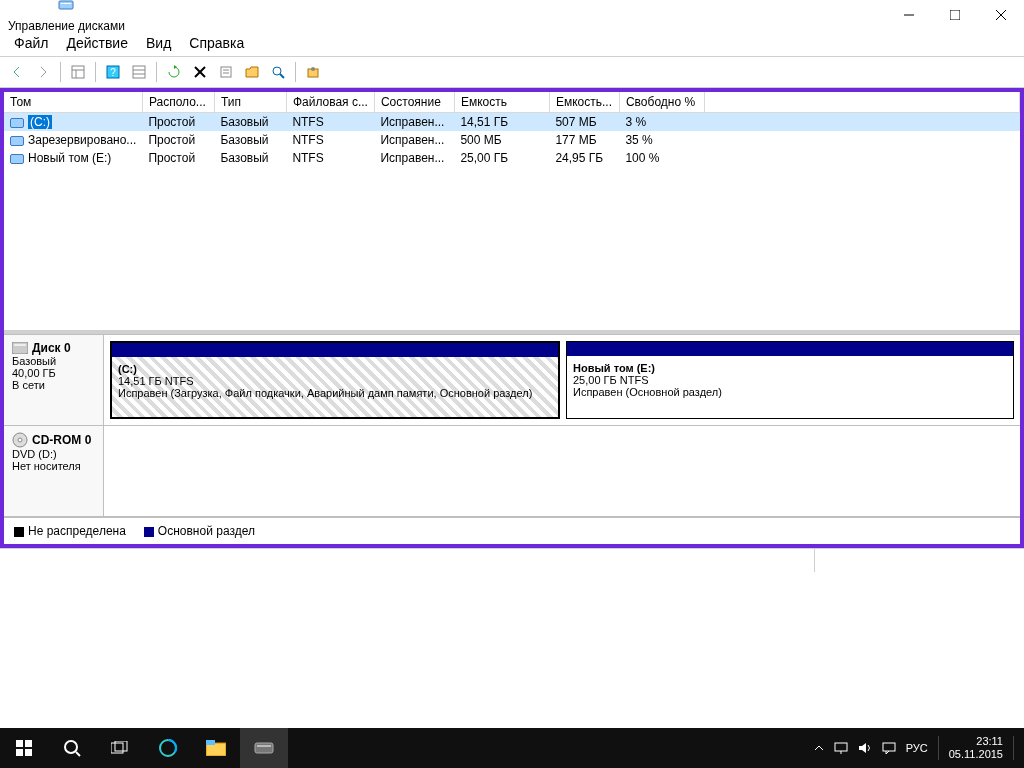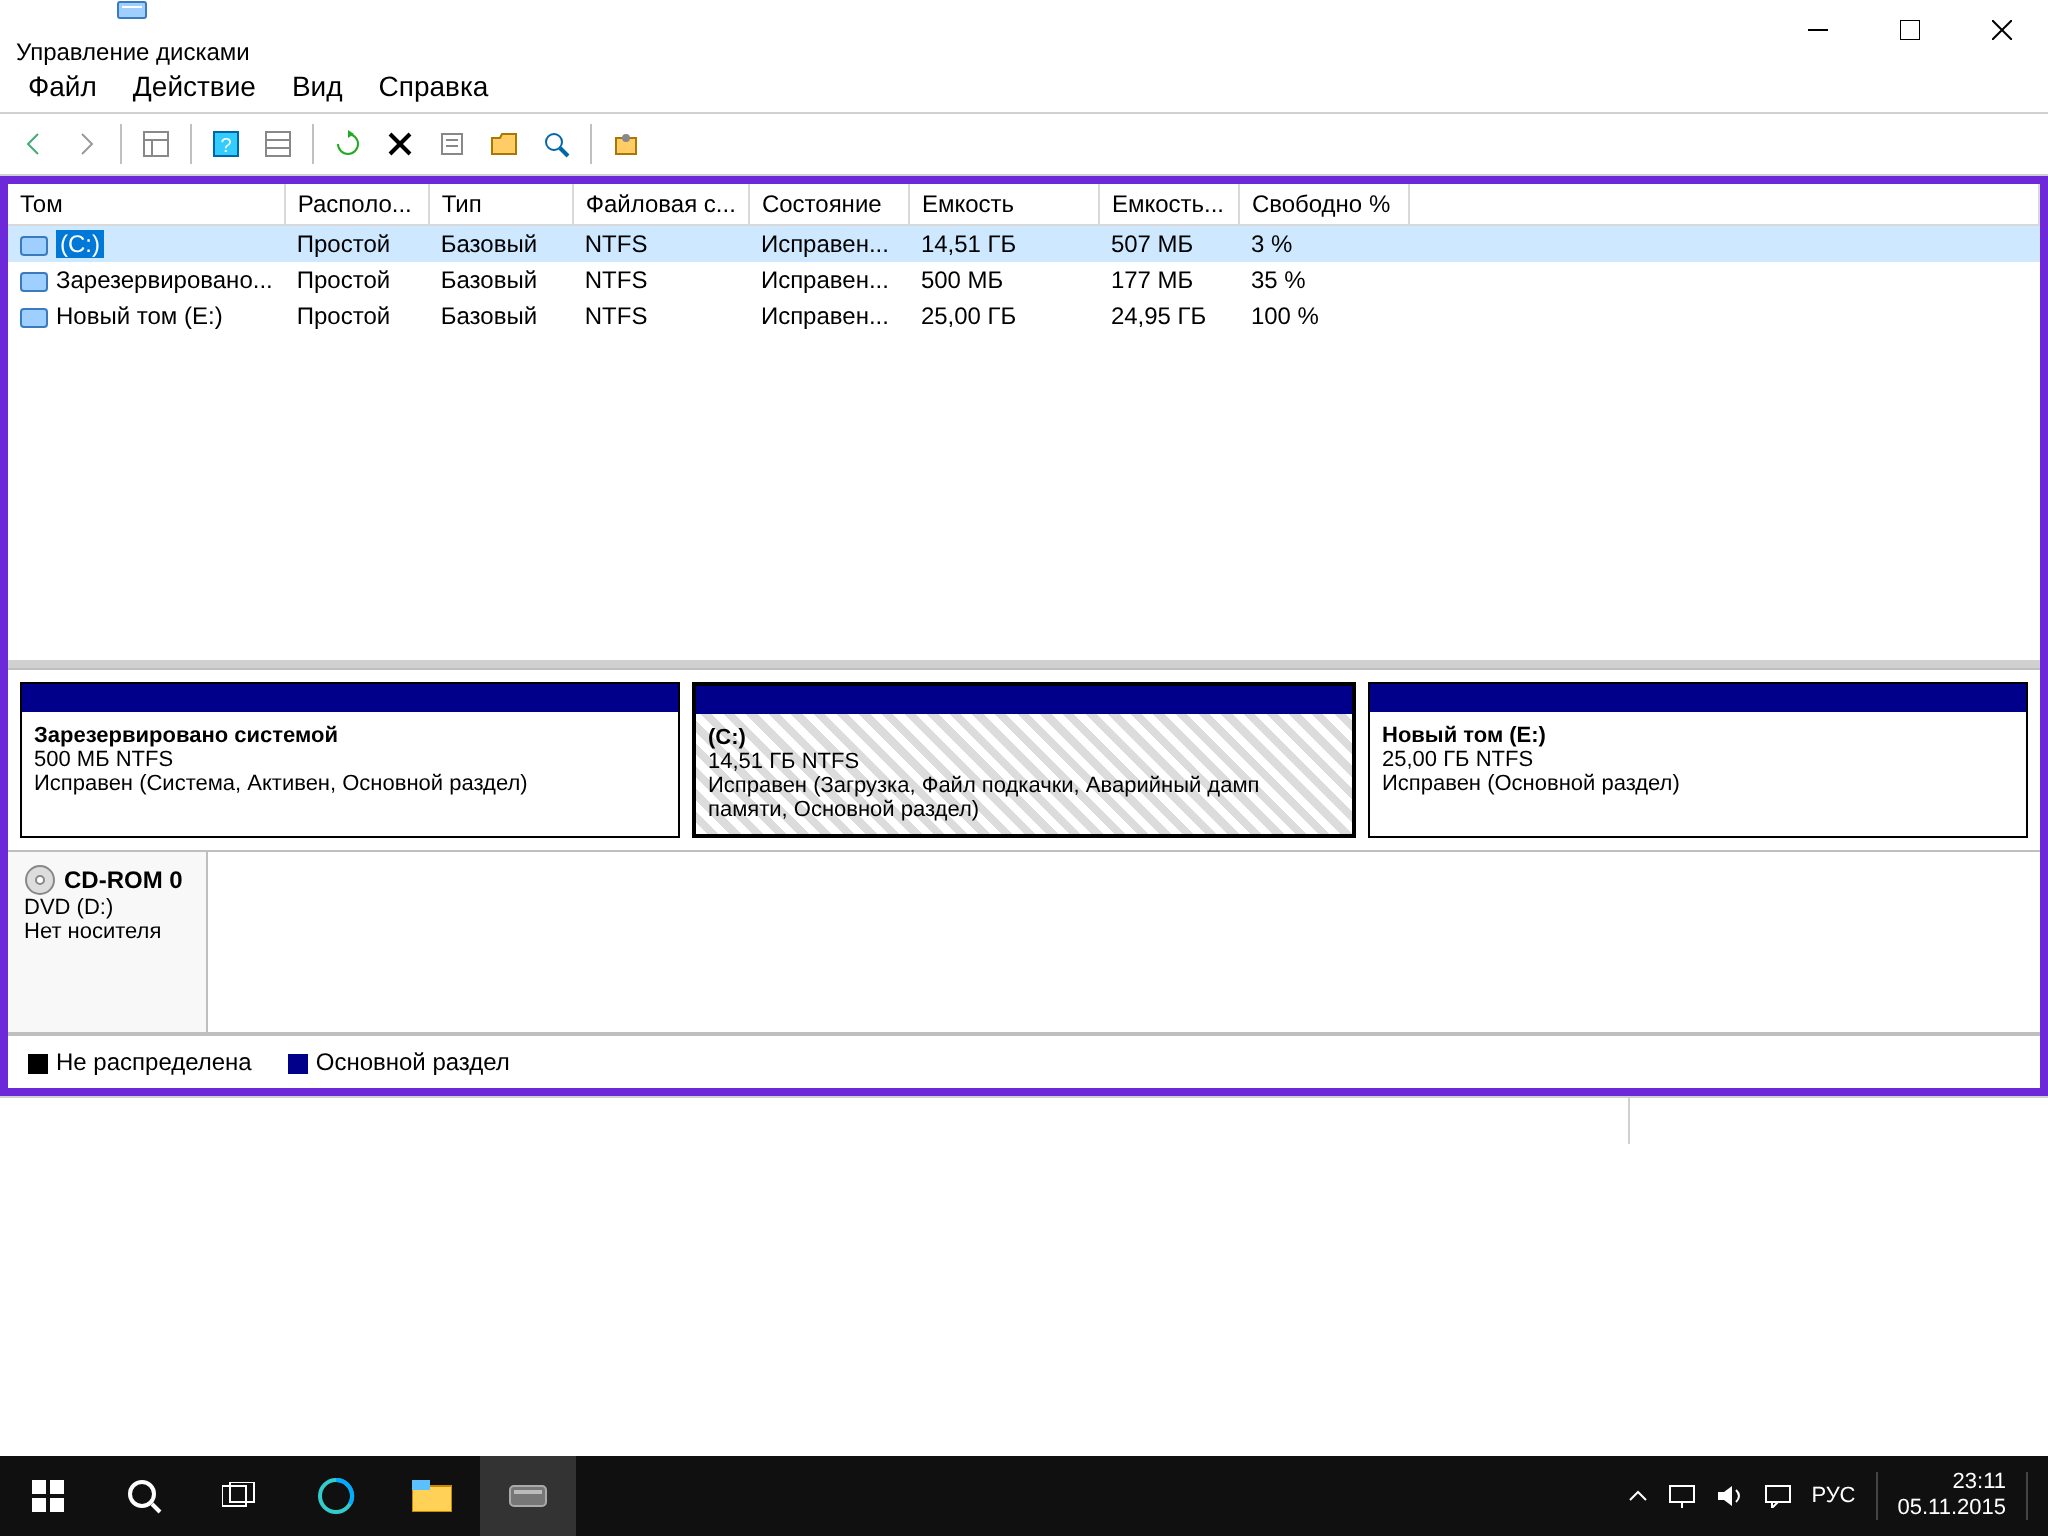--- a/index.html
+++ b/index.html
@@ -230,25 +230,35 @@
             <td>24,95 ГБ</td>
             <td>100 %</td>
             <td></td>
           </tr>
         </tbody>
     </table>
   </div>
 
   <div class="disks" id="disks">
       <div class="disk-row">
+        <div class="disk-label">
+          <div style="display:flex;gap:4px;align-items:center">
+            <span>
+              <svg width="16" height="12">
+                <rect x="0" y="0" width="16" height="12" rx="2" fill="#ccc" stroke="#888"></rect>
+                <rect x="2" y="2" width="12" height="2" fill="#eee"></rect>
+              </svg>
+            </span>
+            <b>Диск 0</b>
+          </div>
+          <div>Базовый</div>
+          <div>40,00 ГБ</div>
+          <div>В сети</div>
+        </div>
         <div class="disk-partitions">
-          <div class="part">
-            <div class="bar"></div>
-            <div class="body"><b>Зарезервировано системой</b><br>500 МБ NTFS<br>Исправен (Система, Активен, Основной раздел)</div>
-          </div>
           <div class="part selected">
             <div class="bar"></div>
             <div class="body"><b>(C:)</b><br>14,51 ГБ NTFS<br>Исправен (Загрузка, Файл подкачки, Аварийный дамп памяти, Основной раздел)</div>
           </div>
           <div class="part">
             <div class="bar"></div>
             <div class="body"><b>Новый том  (E:)</b><br>25,00 ГБ NTFS<br>Исправен (Основной раздел)</div>
           </div>
         </div>
       </div>

